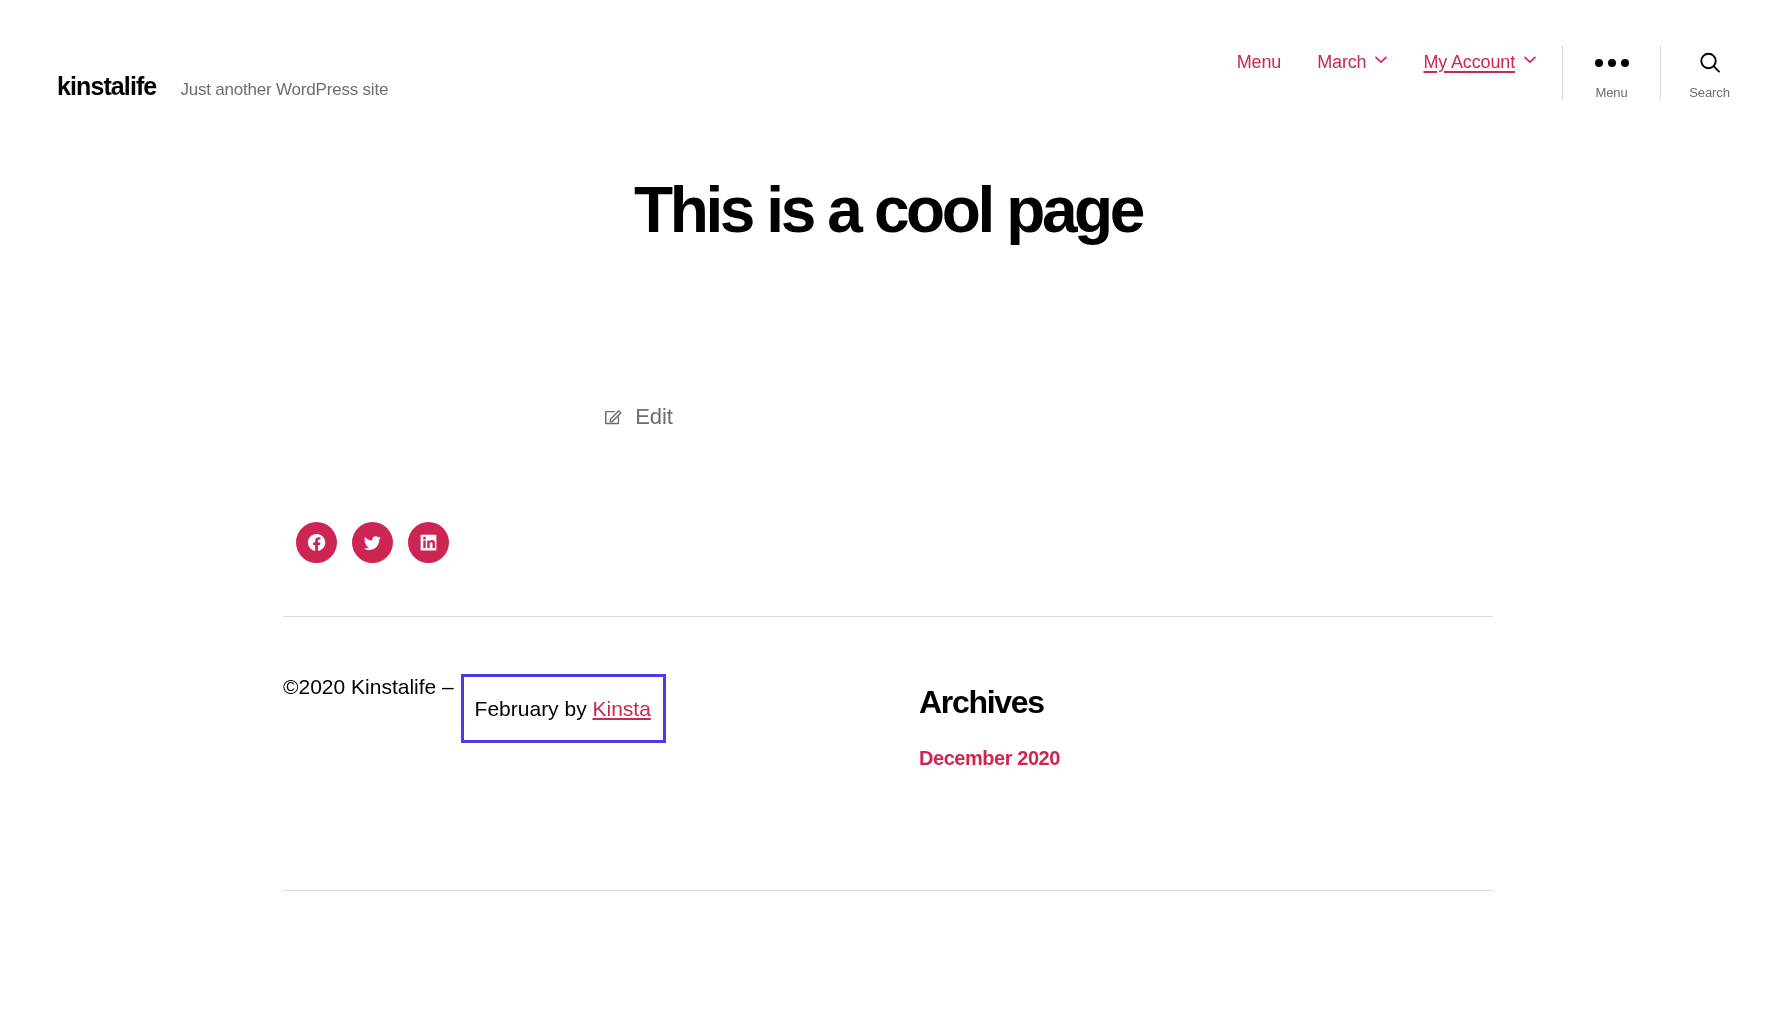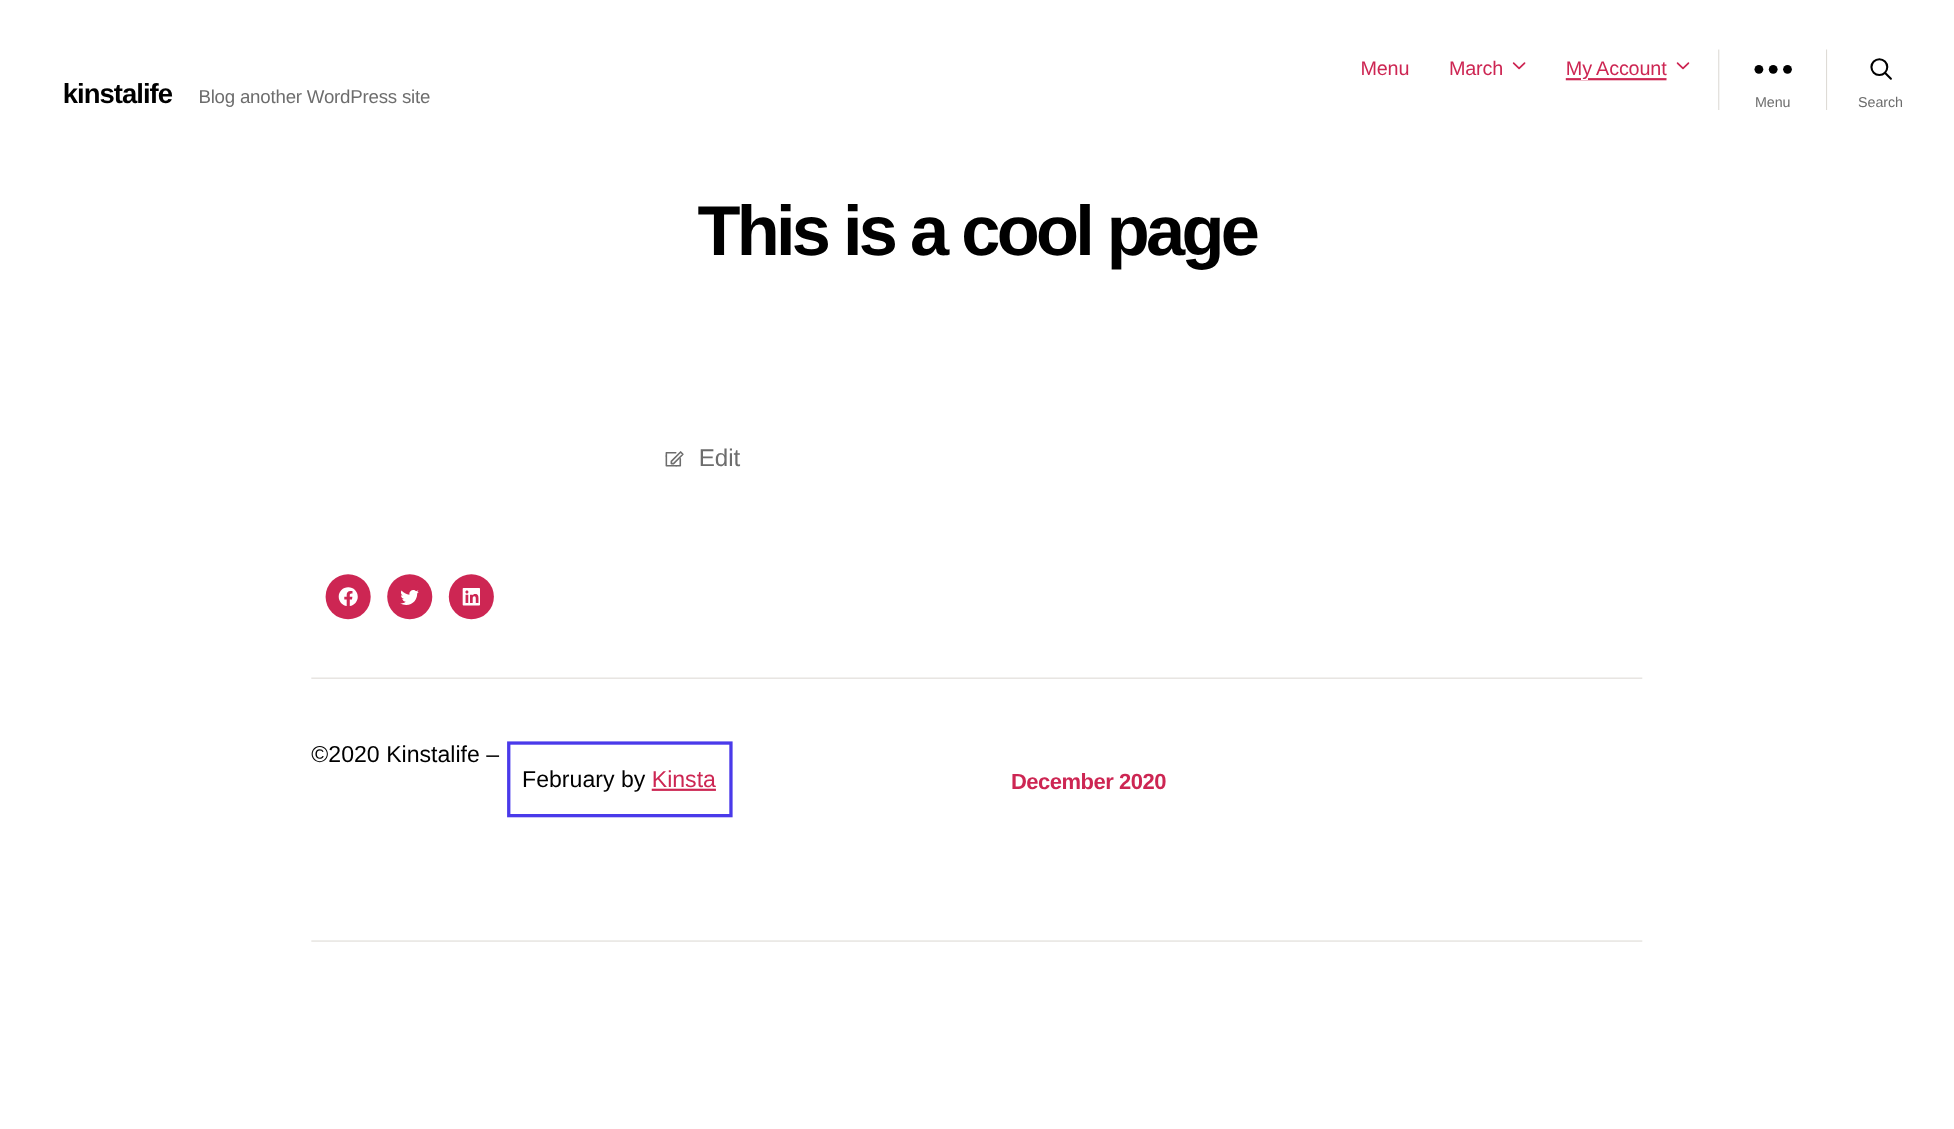--- a/index.html
+++ b/index.html
@@ -258,21 +258,21 @@
     cursor: pointer;
   }
 </style>
 </head>
 <body>
 
 <header class="site-header">
 
   <div class="brand-block">
     <a class="site-title" href="#">kinstalife</a>
-    <span class="site-tagline">Blog another WordPress site</span>
+    <span class="site-tagline">Just another WordPress site</span>
   </div>
 
   <div class="header-right">
 
     <nav class="primary-nav">
 
       <a class="nav-item" href="#">
         <span class="nav-label">Menu</span>
       </a>
 
@@ -377,20 +377,21 @@
 
   <div class="footer-credits">
     <span class="credit-part">©2020 Kinstalife – </span>
     <span class="powered-box">
       <span class="credit-part">February by </span>
       <a class="kinsta-link" href="#">Kinsta</a>
     </span>
   </div>
 
   <div class="widget-col">
+    <h2 class="widget-title">Archives</h2>
     <ul class="widget-list">
       <li>
         <a href="#">December 2020</a>
       </li>
     </ul>
   </div>
 
 </div>
 
 <div class="rule bottom"></div>

